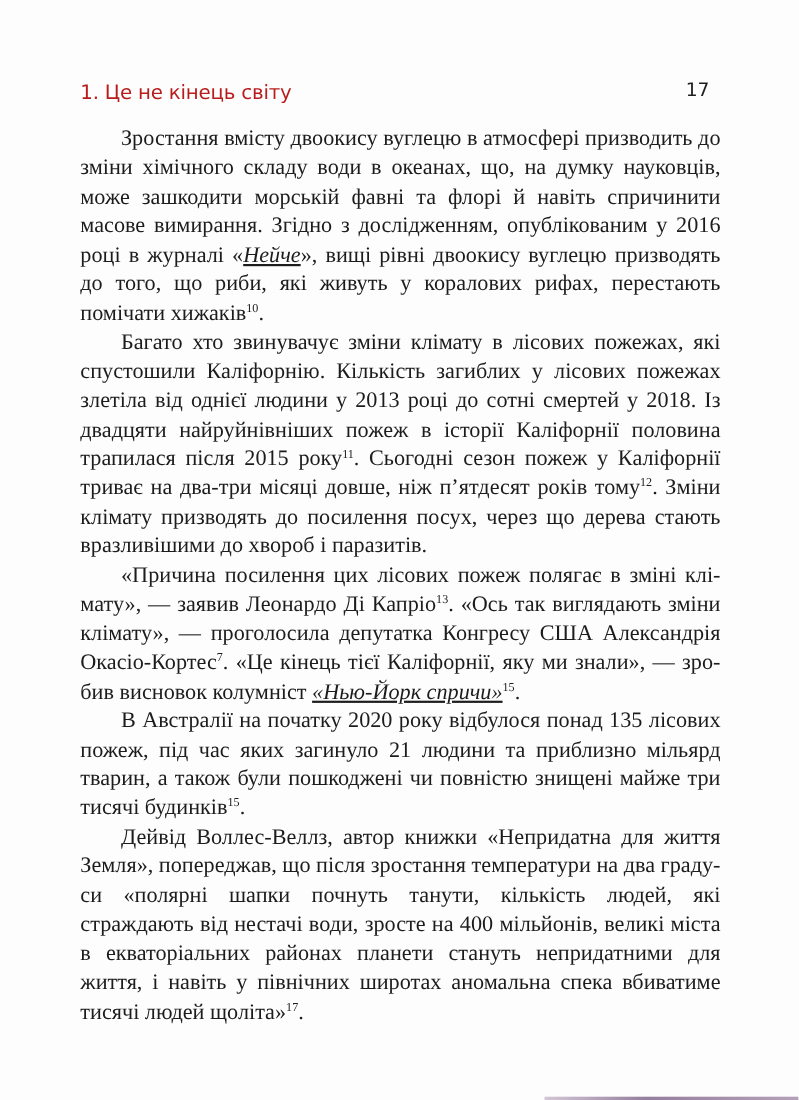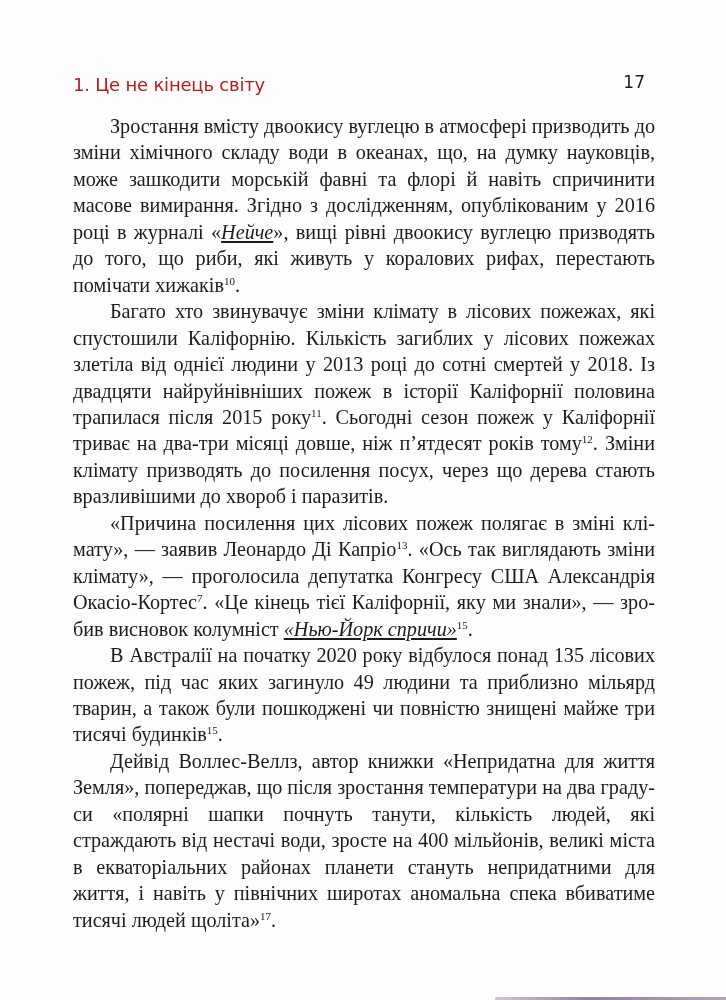--- a/index.html
+++ b/index.html
@@ -42,18 +42,18 @@
 <div class="page">
   <div class="running-header">
     <span class="chapter-title">1. Це не кінець світу</span>
     <span class="page-number">17</span>
   </div>
 
   <div class="body-text" id="body-text">
       <p><span>Зростання вмісту двоокису вуглецю в атмосфері призводить до зміни хімічного складу води в океанах, що, на думку науков­ців, може зашкодити морській фавні та флорі й навіть спричи­нити масове вимирання. Згідно з дослідженням, опублікованим у 2016 році в журналі «</span><em>Нейче</em><span>», вищі рівні двоокису вуглецю при­зводять до того, що риби, які живуть у коралових рифах, переста­ють помічати хижаків</span><sup>10</sup><span>.</span></p>
       <p><span>Багато хто звинувачує зміни клімату в лісових пожежах, які спустошили Каліфорнію. Кількість загиблих у лісових пожежах злетіла від однієї людини у 2013 році до сотні смертей у 2018. Із двадцяти найруйнівніших пожеж в історії Каліфорнії половина трапилася після 2015 року</span><sup>11</sup><span>. Сьогодні сезон пожеж у Каліфорнії триває на два-три місяці довше, ніж п’ятдесят років тому</span><sup>12</sup><span>. Зміни клімату призводять до посилення посух, через що дерева стають вразливішими до хвороб і паразитів.</span></p>
       <p><span>«Причина посилення цих лісових пожеж полягає в зміні клі­мату», — заявив Леонардо Ді Капріо</span><sup>13</sup><span>. «Ось так виглядають зміни клімату», — проголосила депутатка Конгресу США Александрія Окасіо-Кортес</span><sup>7</sup><span>. «Це кінець тієї Каліфорнії, яку ми знали», — зро­бив висновок колумніст </span><em>«Нью-Йорк спричи»</em><sup>15</sup><span>.</span></p>
-      <p><span>В Австралії на початку 2020 року відбулося понад 135 лісових пожеж, під час яких загинуло 49 людини та приблизно мільярд тварин, а також були пошкоджені чи повністю знищені майже три тисячі будинків</span><sup>15</sup><span>.</span></p>
+      <p><span>В Австралії на початку 2020 року відбулося понад 135 лісових пожеж, під час яких загинуло 21 людини та приблизно мільярд тварин, а також були пошкоджені чи повністю знищені майже три тисячі будинків</span><sup>15</sup><span>.</span></p>
       <p><span>Дейвід Воллес-Веллз, автор книжки «Непридатна для життя Земля», попереджав, що після зростання температури на два граду­си «полярні шапки почнуть танути, кількість людей, які страждають від нестачі води, зросте на 400 мільйонів, великі міста в екваторіаль­них районах планети стануть непридатними для життя, і навіть у пів­нічних широтах аномальна спека вбиватиме тисячі людей щоліта»</span><sup>17</sup><span>.</span></p>
     </div>
 
   <div class="bottom-strip"></div>
 </div>
 
 </body></html>

